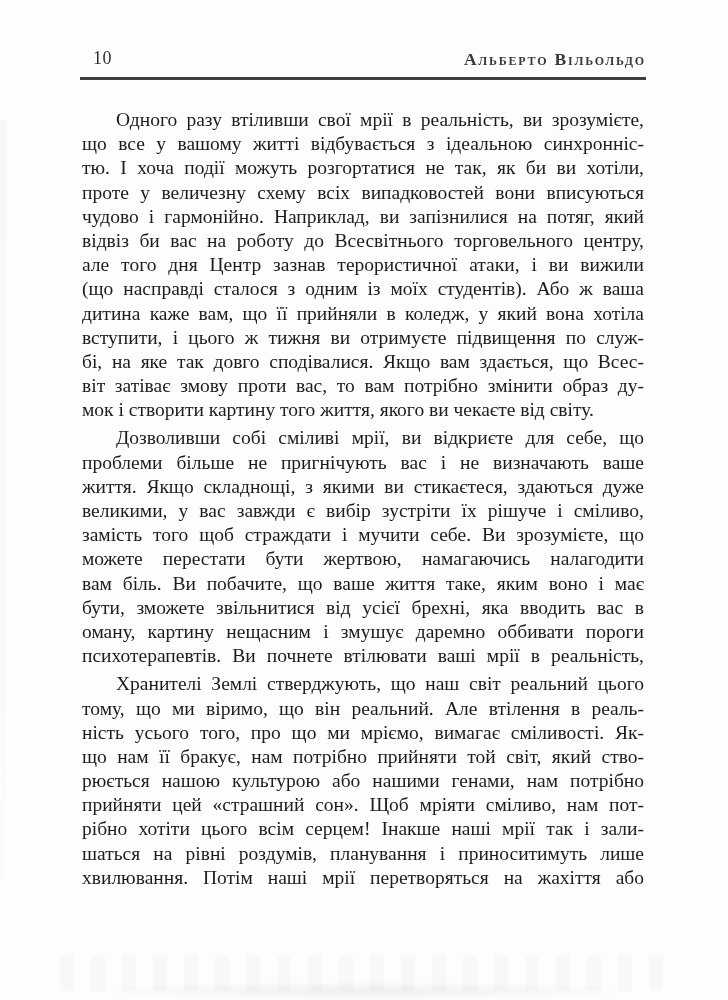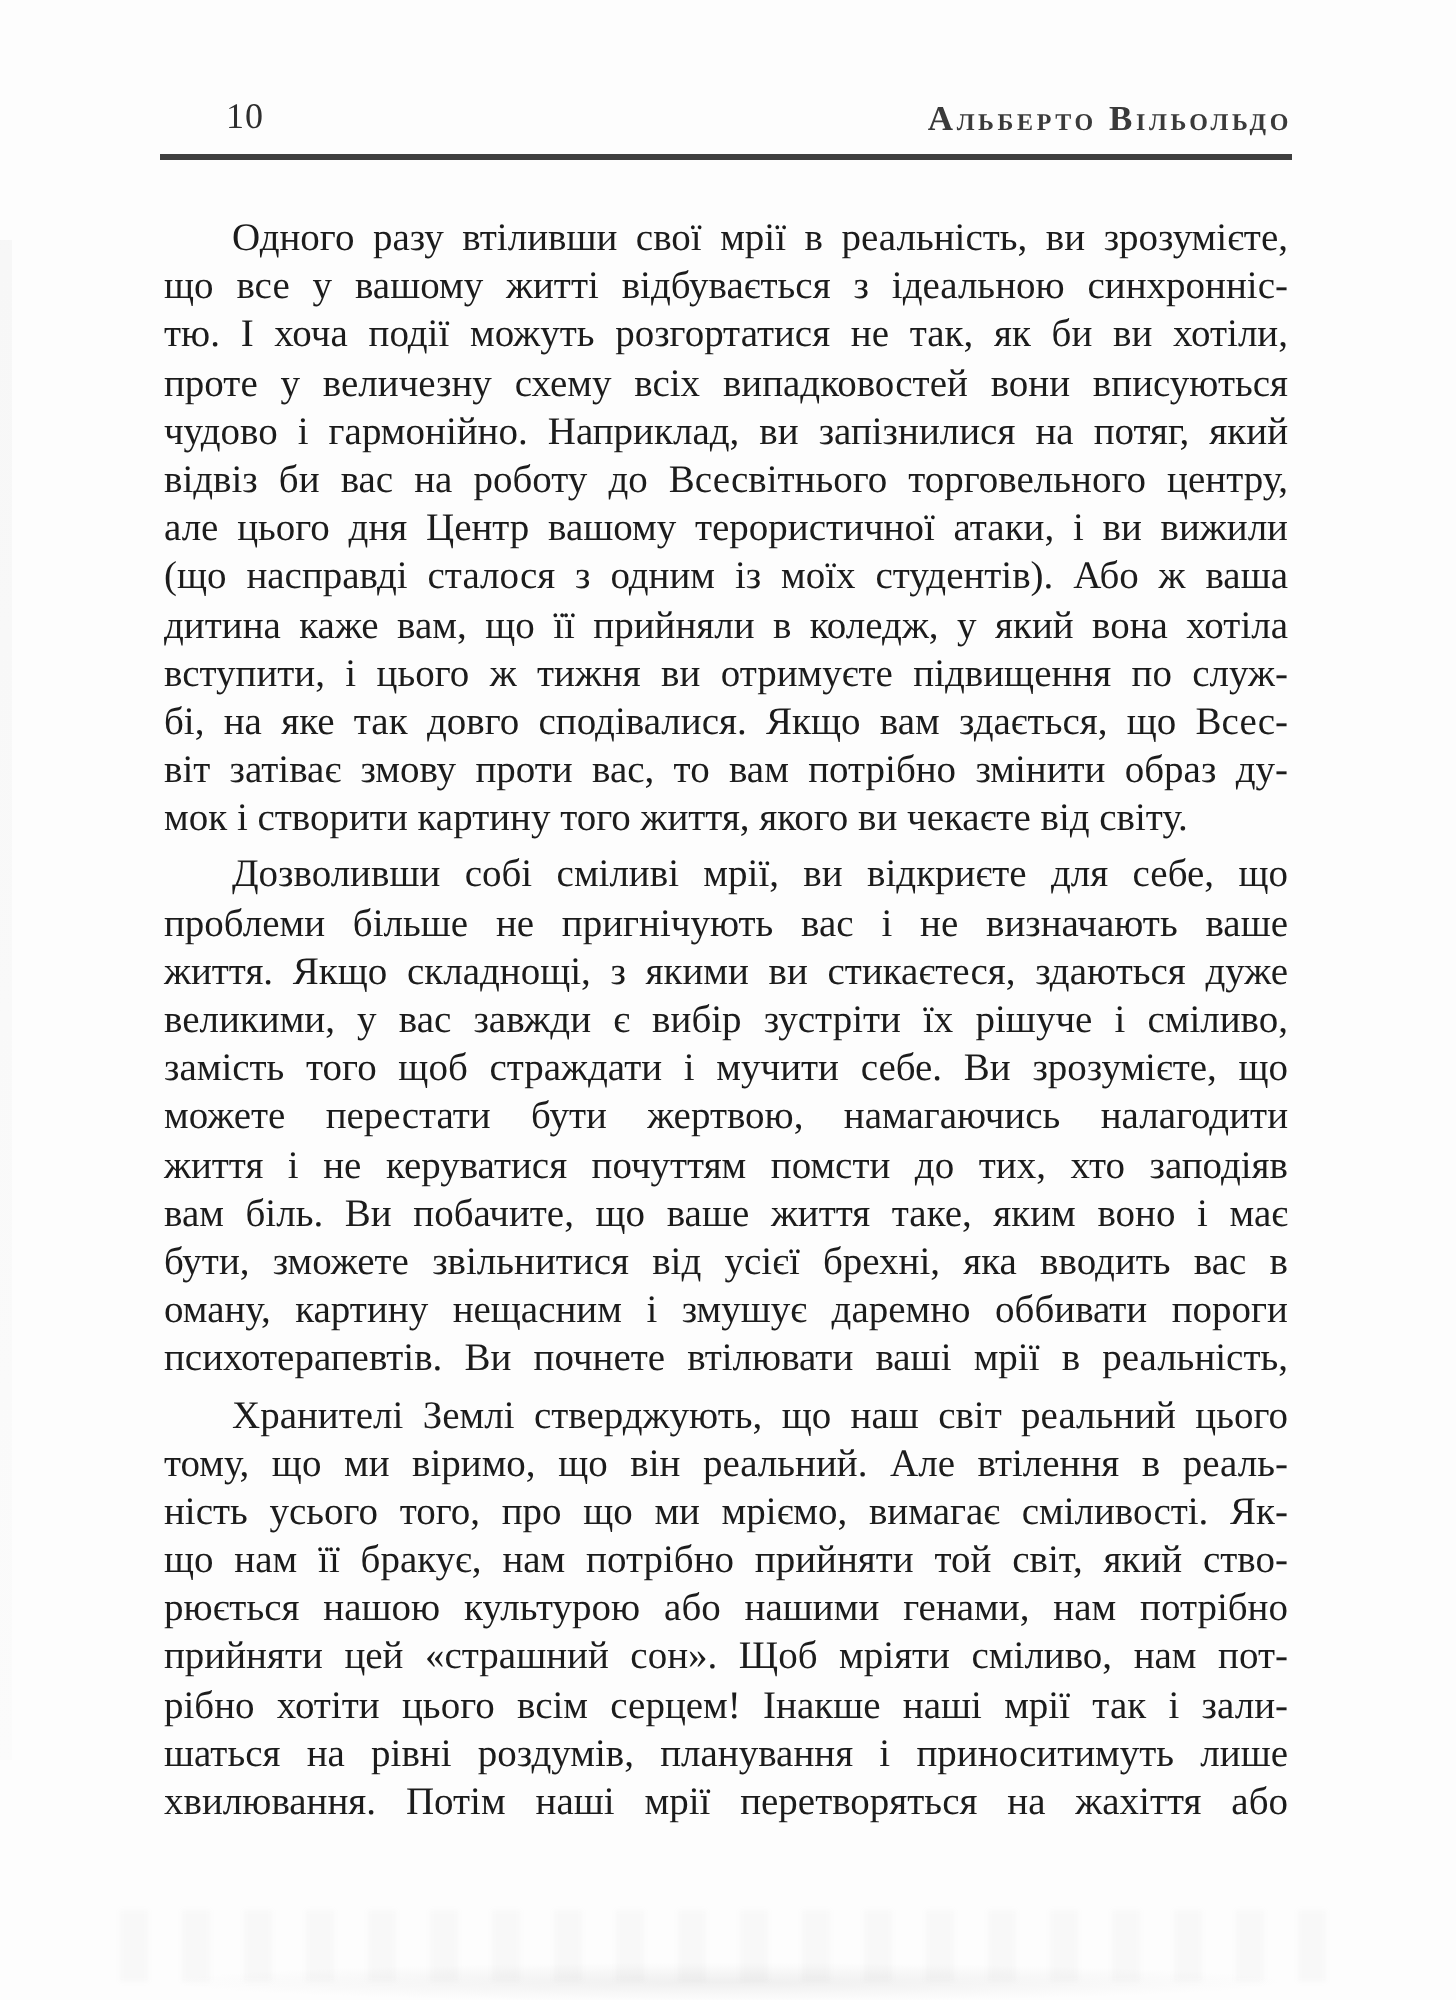--- a/index.html
+++ b/index.html
@@ -18,21 +18,20 @@
       linear-gradient(#fdfdfd,#fdfdfd);
   }
   .running-head{
     position:absolute;
     left:80px;top:46px;width:566px;height:26px;
   }
   .page-number{
     position:absolute;left:13px;top:2px;
     font-size:18px;color:#2e2e2e;
     letter-spacing:0.5px;
-    margin-left:20px;
   }
   .running-title{
     position:absolute;right:0;top:3px;
     font-variant:small-caps;
     font-size:17.5px;
     letter-spacing:1.8px;
     color:#3a3a3a;
     font-weight:600;
   }
   .head-rule{
@@ -84,37 +83,36 @@
 
   <div class="text-block">
 
     <div class="paragraph">
       <div class="text-line first">Одного разу втіливши свої мрії в реальність, ви зрозумієте,</div>
       <div class="text-line">що все у вашому житті відбувається з ідеальною синхронніс-</div>
       <div class="text-line">тю. І хоча події можуть розгортатися не так, як би ви хотіли,</div>
       <div class="text-line">проте у величезну схему всіх випадковостей вони вписуються</div>
       <div class="text-line">чудово і гармонійно. Наприклад, ви запізнилися на потяг, який</div>
       <div class="text-line">відвіз би вас на роботу до Всесвітнього торговельного центру,</div>
-      <div class="text-line">але цього дня Центр вашому терористичної атаки, і ви вижили</div>
+      <div class="text-line">але того дня Центр зазнав терористичної атаки, і ви вижили</div>
       <div class="text-line">(що насправді сталося з одним із моїх студентів). Або ж ваша</div>
       <div class="text-line">дитина каже вам, що її прийняли в коледж, у який вона хотіла</div>
       <div class="text-line">вступити, і цього ж тижня ви отримуєте підвищення по служ-</div>
       <div class="text-line">бі, на яке так довго сподівалися. Якщо вам здається, що Всес-</div>
       <div class="text-line">віт затіває змову проти вас, то вам потрібно змінити образ ду-</div>
       <div class="text-line par-end">мок і створити картину того життя, якого ви чекаєте від світу.</div>
     </div>
 
     <div class="paragraph">
       <div class="text-line first">Дозволивши собі сміливі мрії, ви відкриєте для себе, що</div>
       <div class="text-line">проблеми більше не пригнічують вас і не визначають ваше</div>
       <div class="text-line">життя. Якщо складнощі, з якими ви стикаєтеся, здаються дуже</div>
       <div class="text-line">великими, у вас завжди є вибір зустріти їх рішуче і сміливо,</div>
       <div class="text-line">замість того щоб страждати і мучити себе. Ви зрозумієте, що</div>
       <div class="text-line">можете перестати бути жертвою, намагаючись налагодити</div>
-      <div class="text-line">життя і не керуватися почуттям помсти до тих, хто заподіяв</div>
       <div class="text-line">вам біль. Ви побачите, що ваше життя таке, яким воно і має</div>
       <div class="text-line">бути, зможете звільнитися від усієї брехні, яка вводить вас в</div>
       <div class="text-line">оману, картину нещасним і змушує даремно оббивати пороги</div>
       <div class="text-line">психотерапевтів. Ви почнете втілювати ваші мрії в реальність,</div>
     </div>
 
     <div class="paragraph">
       <div class="text-line first">Хранителі Землі стверджують, що наш світ реальний цього</div>
       <div class="text-line">тому, що ми віримо, що він реальний. Але втілення в реаль-</div>
       <div class="text-line">ність усього того, про що ми мріємо, вимагає сміливості. Як-</div>

